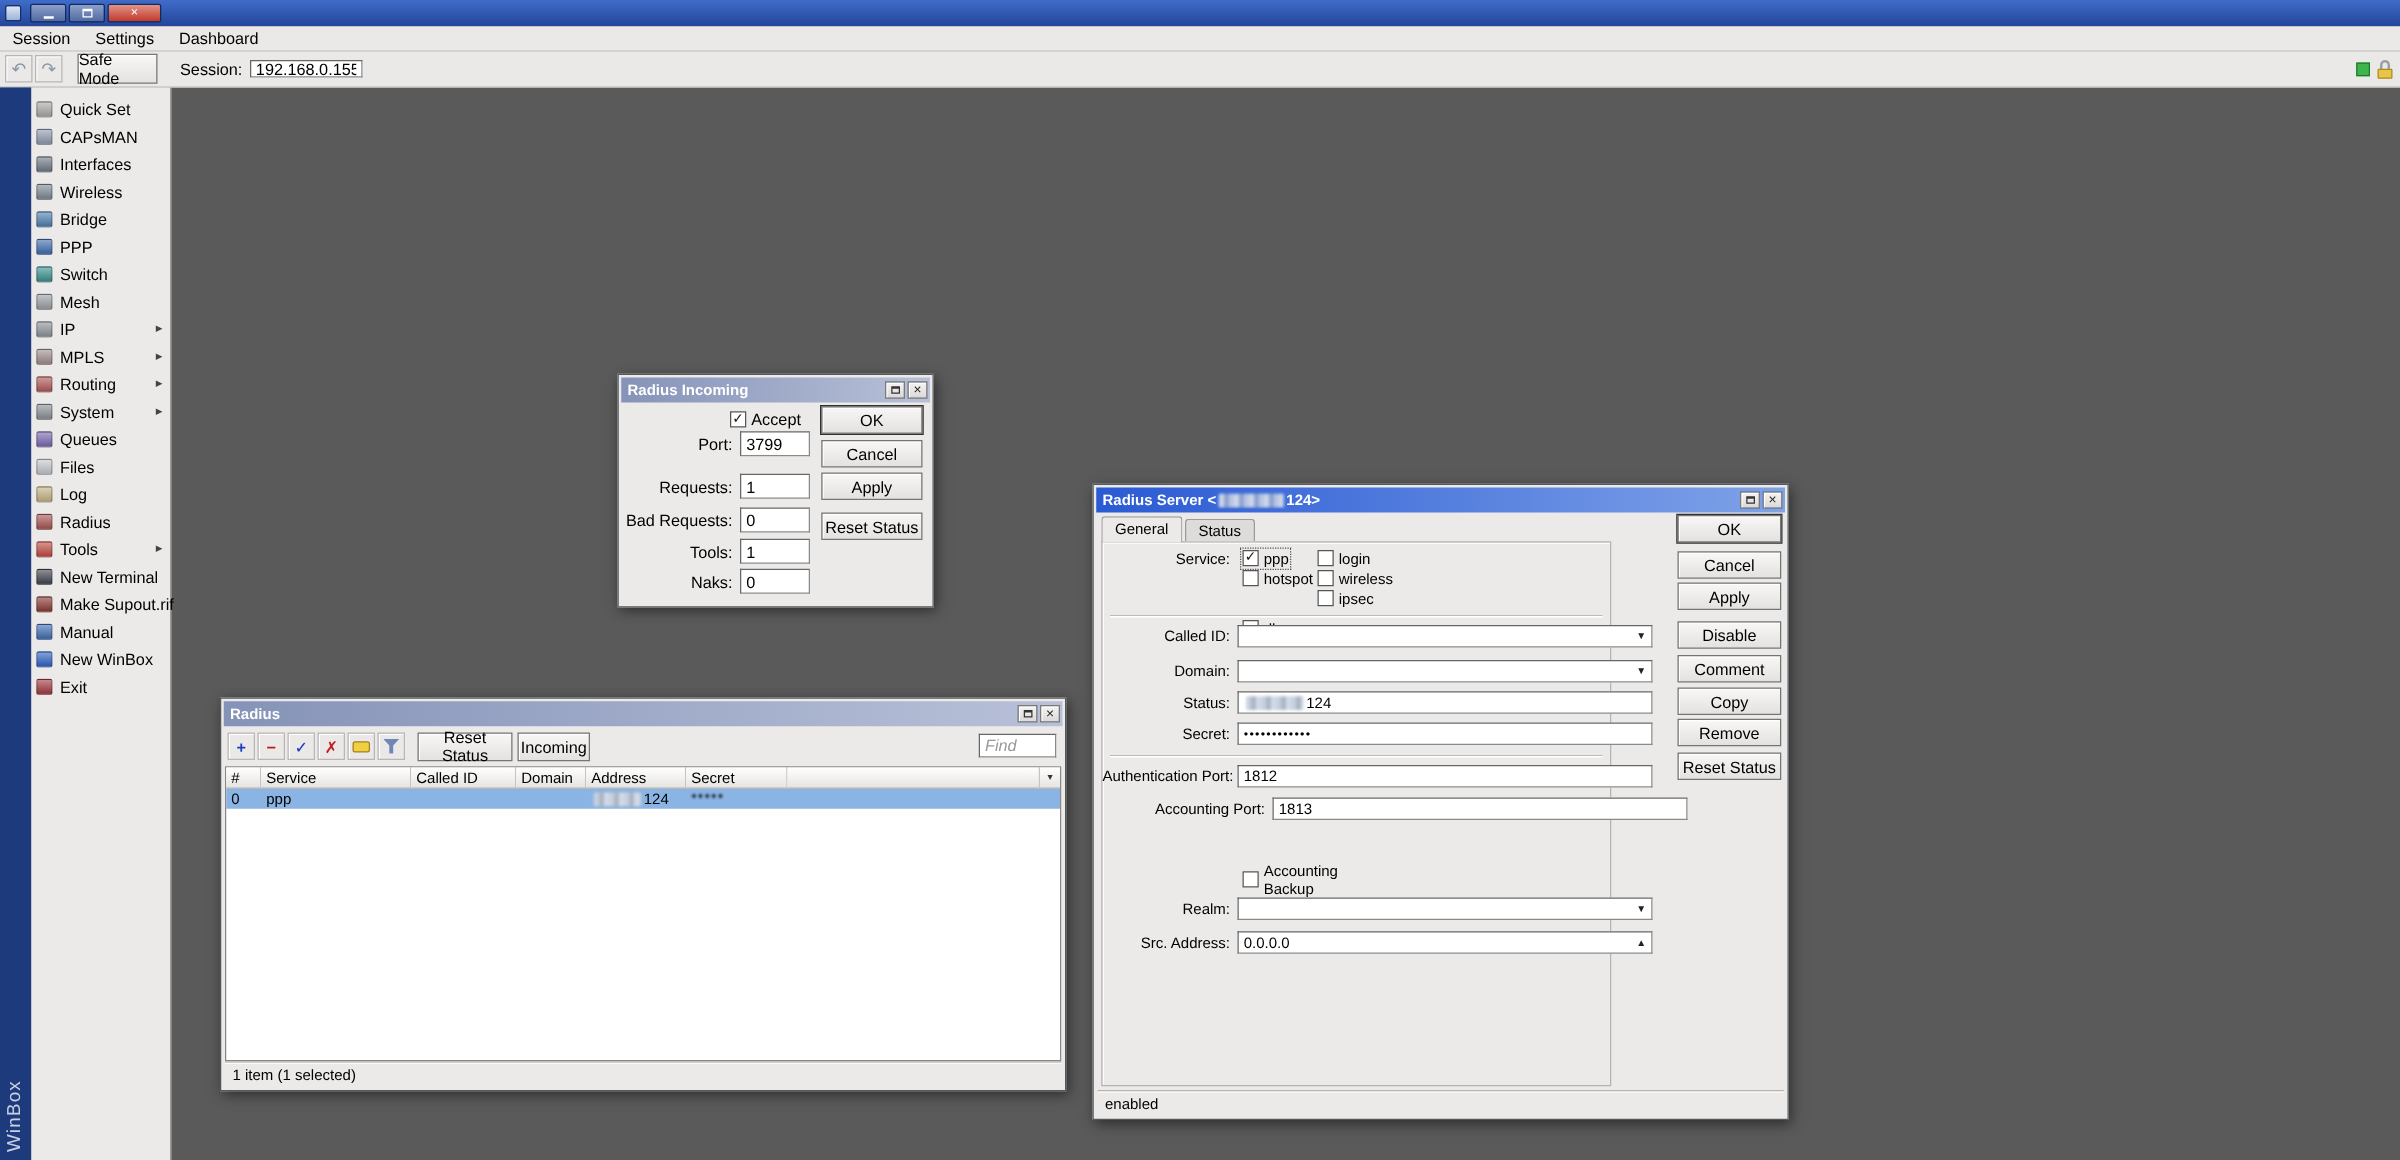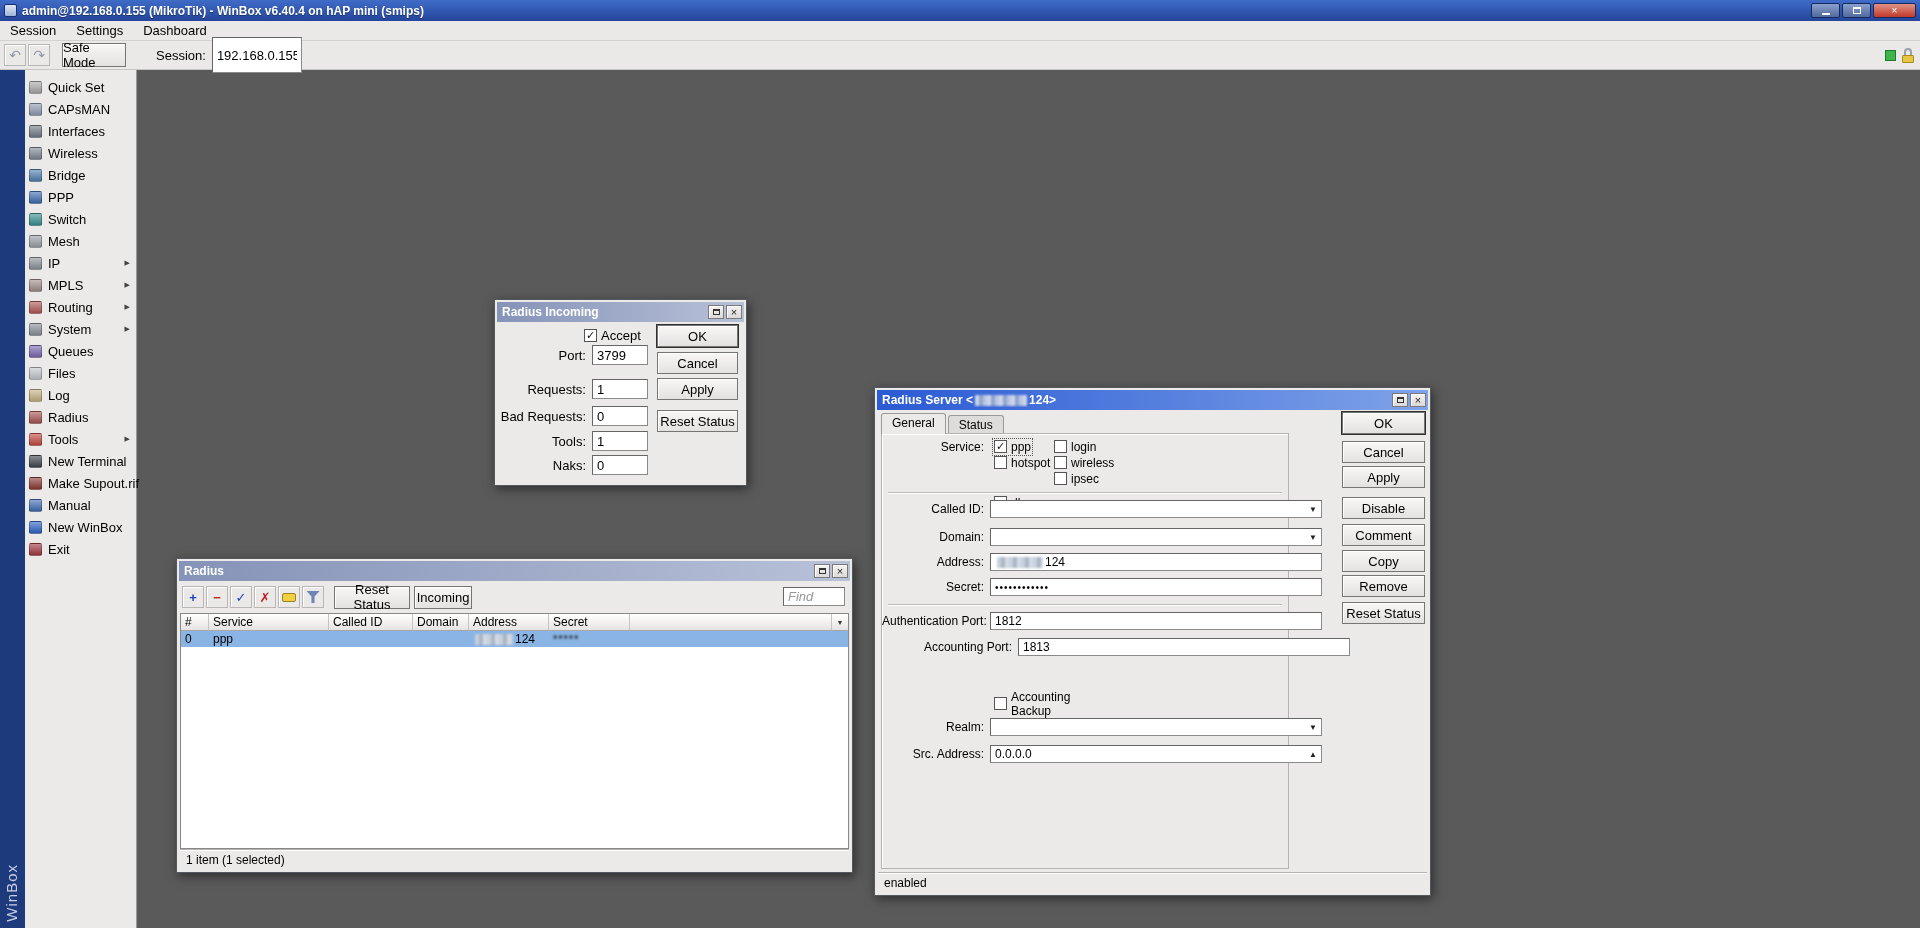--- a/index.html
+++ b/index.html
@@ -29,22 +29,22 @@
     box-shadow:inset 1px 1px 0 #fff; color:#8a97a6; font-size:14px; line-height:1;
     display:flex; align-items:center; justify-content:center; margin-right:2px; }
   .btn { display:inline-flex; align-items:center; justify-content:center;
     background:linear-gradient(#f8f7f6,#e4e2e0); border:1px solid #757575;
     box-shadow:inset 1px 1px 0 rgba(255,255,255,.9); font-size:13px; color:#000; }
   .btn.default { outline:1px solid #303030; }
   .inp { background:#fff; border:1px solid #8a8a8a; border-top-color:#666; border-left-color:#666;
     padding:0 4px; font-size:13px; height:20px; }
   input.inp { outline:none; }
   .toolbar .safe { width:64px; height:24px; margin-left:10px; }
-  .toolbar .ses-label { margin-left:30px; margin-right:6px; font-size:13px; }
-  .toolbar .ses-input { width:90px; height:36px; }
+  .toolbar .ses-label { margin-left:18px; margin-right:6px; font-size:13px; }
+  .toolbar .ses-input { width:90px; height:14px; }
   .tb-right { position:absolute; right:6px; top:0; height:29px; display:flex; align-items:center; gap:6px; }
   .conn { width:11px; height:11px; background:var(--status-green,#3db54a); border:1px solid #1c7a2e; }
   .lock { position:relative; width:12px; height:15px; display:inline-block; }
   .shackle { position:absolute; top:0; left:2px; width:8px; height:8px; border:2px solid #9aa0a8; border-bottom:none; border-radius:4px 4px 0 0; }
   .lock-body { position:absolute; bottom:0; width:12px; height:8px; background:var(--lock-yellow,#e8c544); border:1px solid #a78c1e; border-radius:1px; }
 
   
   .brand-strip { position:absolute; left:0; top:70px; bottom:0; width:25px; background:var(--navy,#1d3a7d); }
   .brand-text { position:absolute; bottom:6px; left:3px; writing-mode:vertical-rl; transform:rotate(180deg);
     color:#c8d0e4; font-size:15px; letter-spacing:1px; }
@@ -129,21 +129,20 @@
   .panel { position:absolute; left:3px; top:21px; width:408px; height:436px;
     border:1px solid #b5b3b1; box-shadow:inset 1px 1px 0 #fff; background:#eceae9; }
   .panel .flabel { font-size:12px; width:108px; }
   .rbtn { position:absolute; left:464px; width:83px; height:22px; }
 </style>
 </head>
 <body>
 
 <div class="titlebar">
   <span class="app-icon"></span>
-  <span class="tt">admin@192.168.0.155 (MikroTik) - WinBox v6.40.4 on hAP mini (smips)</span>
   <span class="appbtn">
       <span class="glyph-min"></span>
     </span>
   <span class="appbtn">
       <span class="glyph-maxi"></span>
     </span>
   <span class="appbtn close">
       <span>×</span>
     </span>
 </div>
@@ -442,21 +441,21 @@
             <span class="arr">▼</span>
           </div>
       </div>
       <div class="fldrow" style="left:0; top:94px; height:18px;">
         <span class="flabel">Domain:</span>
         <div class="combo" style="width:332px;">
             <span class="arr">▼</span>
           </div>
       </div>
       <div class="fldrow" style="left:0; top:119px; height:18px;">
-        <span class="flabel">Address:</span>
+        <span class="flabel">Status:</span>
         <div class="inp" style="width:332px; height:18px; display:flex; align-items:center; font-size:12px;">
           <span class="redact" style="width:46px;"></span>
           <span>124</span>
         </div>
       </div>
       <div class="fldrow" style="left:0; top:144px; height:18px;">
         <span class="flabel">Secret:</span>
         <div class="inp" style="width:332px; height:18px; display:flex; align-items:center; font-size:10px; letter-spacing:1px;">••••••••••••</div>
       </div>
       <div class="sep" style="top:170px;"></div>

